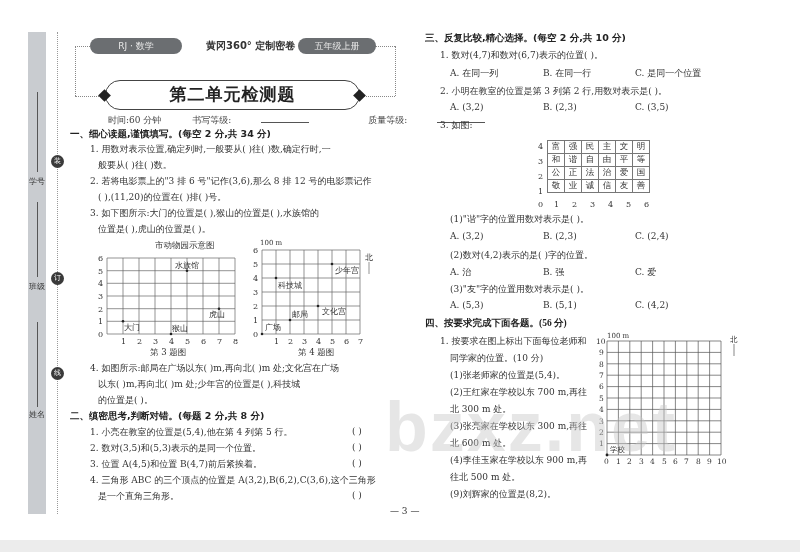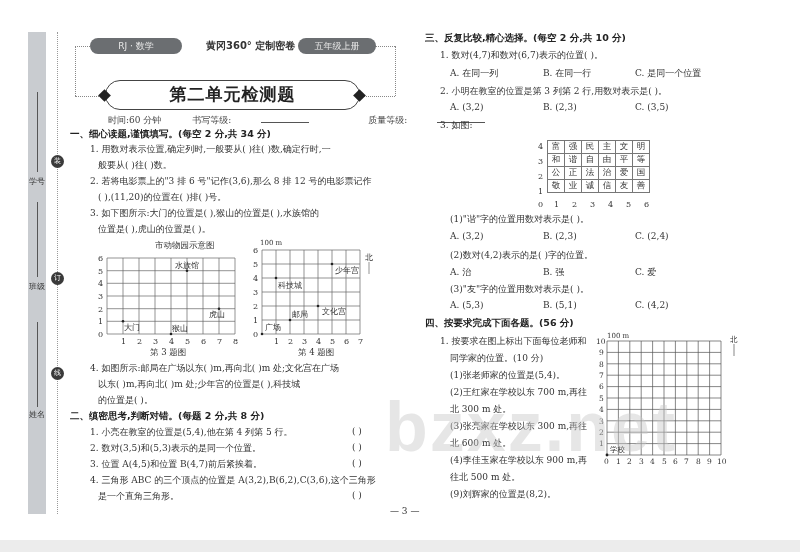--- a/index.html
+++ b/index.html
@@ -282,21 +282,21 @@
 <div class="ln" style="left:635px;top:231px;">C. (2,4)</div>
 <div class="ln" style="left:450px;top:249px;">(2)数对(4,2)表示的是(        )字的位置。</div>
 <div class="ln" style="left:450px;top:266px;">A. 治</div>
 <div class="ln" style="left:543px;top:266px;">B. 强</div>
 <div class="ln" style="left:635px;top:266px;">C. 爱</div>
 <div class="ln" style="left:450px;top:283px;">(3)"友"字的位置用数对表示是(        )。</div>
 <div class="ln" style="left:450px;top:300px;">A. (5,3)</div>
 <div class="ln" style="left:543px;top:300px;">B. (5,1)</div>
 <div class="ln" style="left:635px;top:300px;">C. (4,2)</div>
 
-<div class="sec" style="left:425px;top:317px;">四、按要求完成下面各题。(56 分)</div>
+<div class="sec" style="left:425px;top:317px;font-family:Liberation Serif, serif;">四、按要求完成下面各题。(56 分)</div>
 <div class="ln" style="left:440px;top:335px;">1. 按要求在图上标出下面每位老师和</div>
 <div class="ln" style="left:450px;top:352px;">同学家的位置。(10 分)</div>
 <div class="ln" style="left:450px;top:369px;">(1)张老师家的位置是(5,4)。</div>
 <div class="ln" style="left:450px;top:386px;">(2)王红家在学校以东 700 m,再往</div>
 <div class="ln" style="left:450px;top:403px;">北 300 m 处。</div>
 <div class="ln" style="left:450px;top:420px;">(3)张亮家在学校以东 300 m,再往</div>
 <div class="ln" style="left:450px;top:437px;">北 600 m 处。</div>
 <div class="ln" style="left:450px;top:454px;">(4)李佳玉家在学校以东 900 m,再</div>
 <div class="ln" style="left:450px;top:471px;">往北 500 m 处。</div>
 <div class="ln" style="left:450px;top:488px;">(9)刘辉家的位置是(8,2)。</div>

